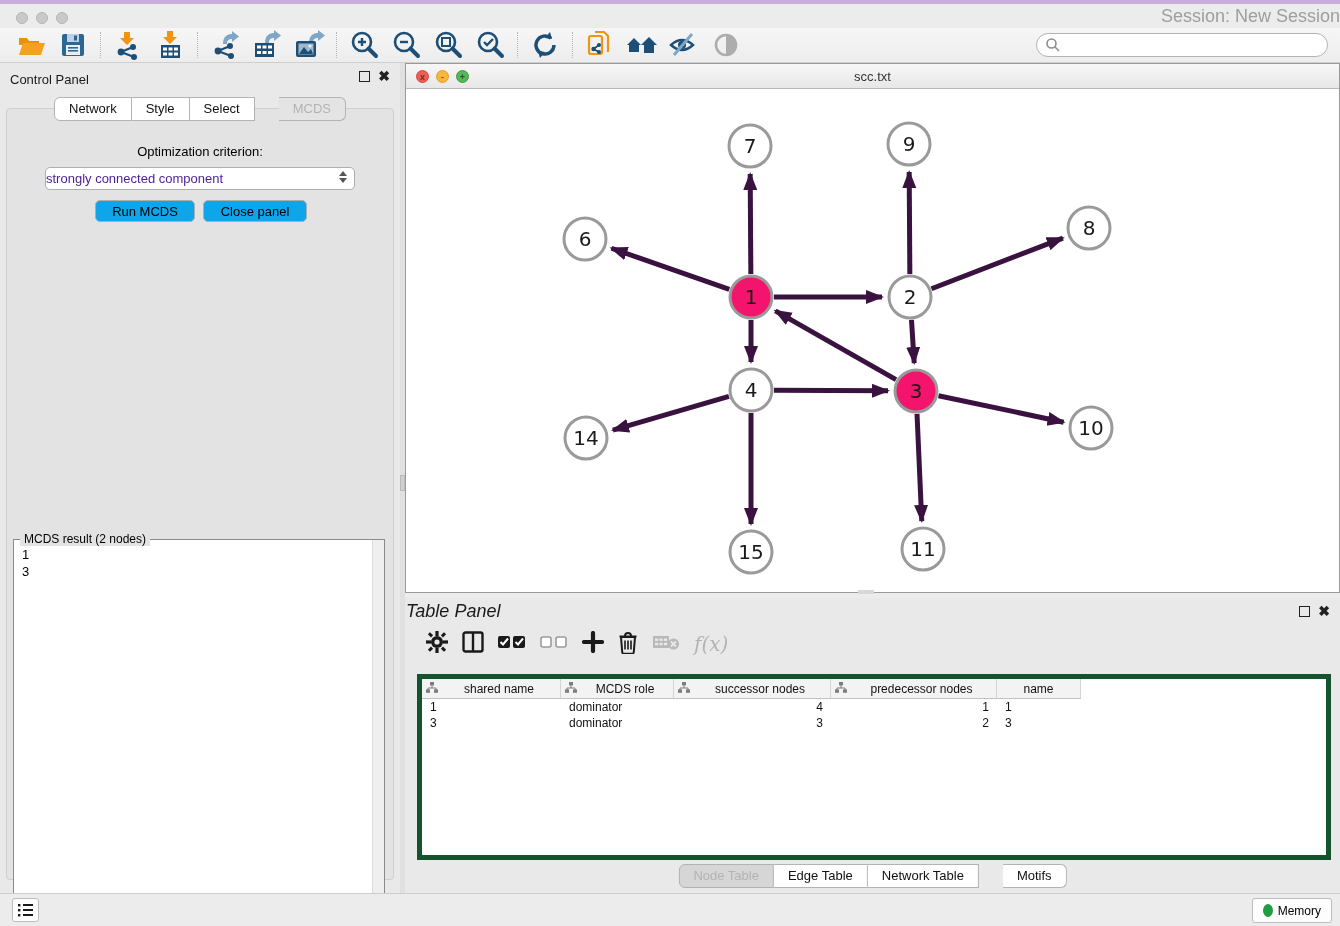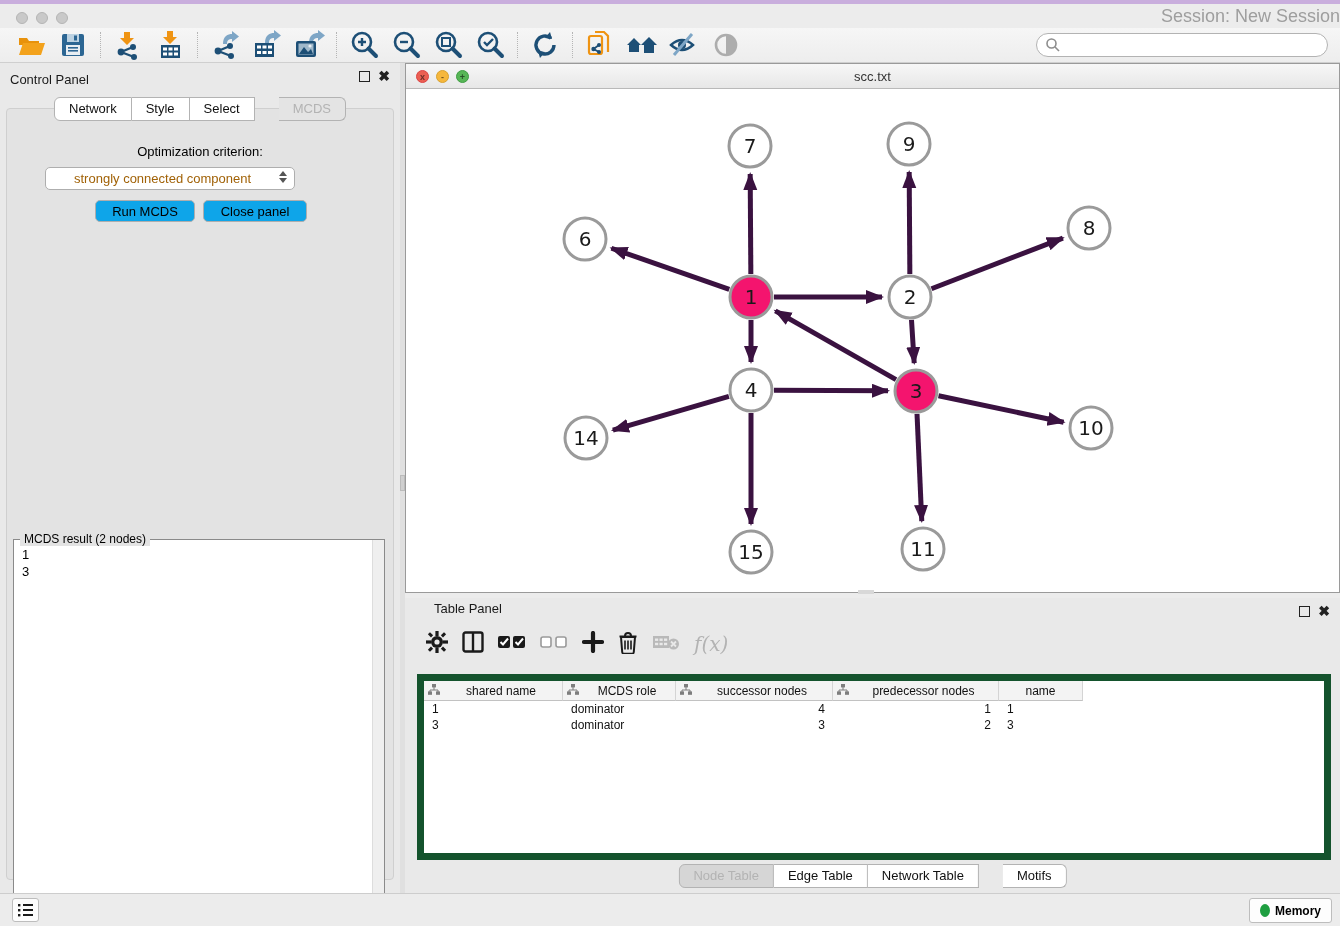--- a/index.html
+++ b/index.html
@@ -28,21 +28,21 @@
   .float-box { width:11px; height:11px; border:1.5px solid #222; display:inline-block; }
   .close-x { font-size:14px; font-weight:bold; color:#222; line-height:11px; }
   .tabstrip { display:flex;border-radius:7px; }
   .tab { border:1px solid #b3b3b3; border-left:none; background:#fff; font-size:13px; color:#111; padding:3px 14px; line-height:16px; white-space:nowrap; }
   .tab:first-child { border-left:1px solid #b3b3b3; border-radius:6px 0 0 6px; }
   .tab:last-child { border-radius:0 6px 6px 0;margin-left:24px; }
   .tab.sel { background:#e4e4e4; color:#b3b3b3; }
   #cp-tabs { position:absolute; left:50%; transform:translateX(-50%); top:34px; z-index:2; }
   #cp-content { position:absolute; left:6px; top:45px; width:388px; height:772px; background:#e3e3e3; border:1px solid #cfcfcf; border-radius:4px; }
   #opt-label { position:absolute; top:35px; width:100%; text-align:center; font-size:13px; color:#000; }
-  #criterion-select { position:absolute; left:38px; top:58px; width:250px; height:23px; background:#fff; border:1px solid #aeaeae; border-radius:5px; font-size:13px; color:#a16207; display:flex; align-items:center; padding-left:28px; }
+  #criterion-select { position:absolute; left:38px; top:58px; width:310px; height:23px; background:#fff; border:1px solid #aeaeae; border-radius:5px; font-size:13px; color:#4c1d95; display:flex; align-items:center; padding-left:0; }
   .stepper { position:absolute; right:7px; top:3px; display:flex; flex-direction:column; gap:2px; }
   .stepper i { width:0; height:0; border-left:4px solid transparent; border-right:4px solid transparent; }
   .stepper .up { border-bottom:5px solid #555; }
   .stepper .dn { border-top:5px solid #555; }
   .cp-btn { position:absolute; top:91px; height:22px; background:#0ea5e9; border:1px solid #aeaeae; border-radius:5px; font-size:13px; color:#000; display:flex; align-items:center; justify-content:center; }
   #run-btn { left:88px; width:100px; }
   #close-btn { left:196px; width:104px; }
 
   #mcds-result { position:absolute; left:6px; top:430px; width:372px; height:380px; border:1px solid #8a8a8a; background:#fff; }
   #mcds-result-label { position:absolute; left:6px; top:-8px; background:#e3e3e3; padding:0 4px; font-size:12px; color:#000; }
@@ -59,37 +59,37 @@
   #net-title { width:100%; text-align:center; font-size:13px; color:#333; line-height:25px; }
   .mini-light { position:absolute; top:6px; width:13px; height:13px; border-radius:50%; font-size:9px; font-weight:bold; text-align:center; line-height:13px; color:rgba(0,0,0,.55); }
   #light-close { left:10px; background:#ea5f52; border:1px solid #d44; }
   #light-min { left:30px; background:#f6b73c; border:1px solid #d9a22f; }
   #light-max { left:50px; background:#57b656; border:1px solid #3f9e43; }
   #graph-canvas { position:absolute; left:0; top:25px; width:933px; height:503px; background:#fff; }
   #net-bottom-handle { position:absolute; left:452px; bottom:-2px; width:16px; height:4px; background:#d8d8d8; }
 
   
   #table-panel { left:405px; top:598px; width:935px; height:295px; background:#e9e9e9; }
-  #tp-header { position:absolute; left:29px; top:3px; font-size:13px; color:#1a1a1a; }
+  #tp-header { position:absolute; left:1px; top:3px; font-size:18px; color:#1a1a1a;font-style:italic; }
   #tp-toolbar { position:absolute; left:13px; top:24px; width:910px; height:44px; display:flex; align-items:center; gap:14px; padding-left:8px; }
   #fx-label { font-family:"DejaVu Serif",serif; font-style:italic; font-size:20px; color:#b3b3b3; }
-  #table-box { position:absolute; left:12px; top:76px; width:914px; height:186px; background:#fff; border:7px solid #14532d; overflow:hidden; }
+  #table-box { position:absolute; left:12px; top:76px; width:914px; height:186px; background:#fff; border:5px solid #14532d; overflow:hidden; }
   #thead { display:flex; height:20px; }
   .th { background:#f3f3f3; border-right:1px solid #d4d4d4; border-bottom:1px solid #c2c2c2; display:flex; align-items:center; font-size:12px; color:#111; position:relative; }
   .th .th-label { flex:1; text-align:center; }
   .th .tree-ic { margin-left:4px; }
   .trow { display:flex; height:16px; align-items:center; }
   .td { font-size:12px; color:#111; padding:0 8px; white-space:nowrap; overflow:hidden; }
   #tp-tabs { position:absolute; left:50%; transform:translateX(-50%); top:266px; }
   .tab.sel-b { background:#d6d6d6; color:#b3b3b3; }
 
   
   #statusbar { left:0; top:893px; width:1340px; height:33px; background:#ececec; border-top:1px solid #cdcdcd; }
   #list-btn { position:absolute; left:12px; top:4px; width:27px; height:24px; background:#fdfdfd; border:1px solid #bdbdbd; border-radius:3px; display:flex; align-items:center; justify-content:center; }
-  #memory-btn { position:absolute; right:8px; top:4px; height:25px; background:#fdfdfd; border:1px solid #bdbdbd; border-radius:3px; display:flex; align-items:center; gap:5px; padding:9px 10px; font-size:12px; color:#000;font-weight:bold; }
+  #memory-btn { position:absolute; right:8px; top:4px; height:25px; background:#fdfdfd; border:1px solid #bdbdbd; border-radius:3px; display:flex; align-items:center; gap:5px; padding:9px 10px; font-size:12px; color:#000; }
   #mem-dot { width:10px; height:13px; border-radius:50%; background:#1e9e40; }
 </style>
 </head>
 <body>
 
 <div id="stage">
 
   <div id="top-accent" class="abs"></div>
   <div id="titlebar" class="abs">
     <span class="dots">

